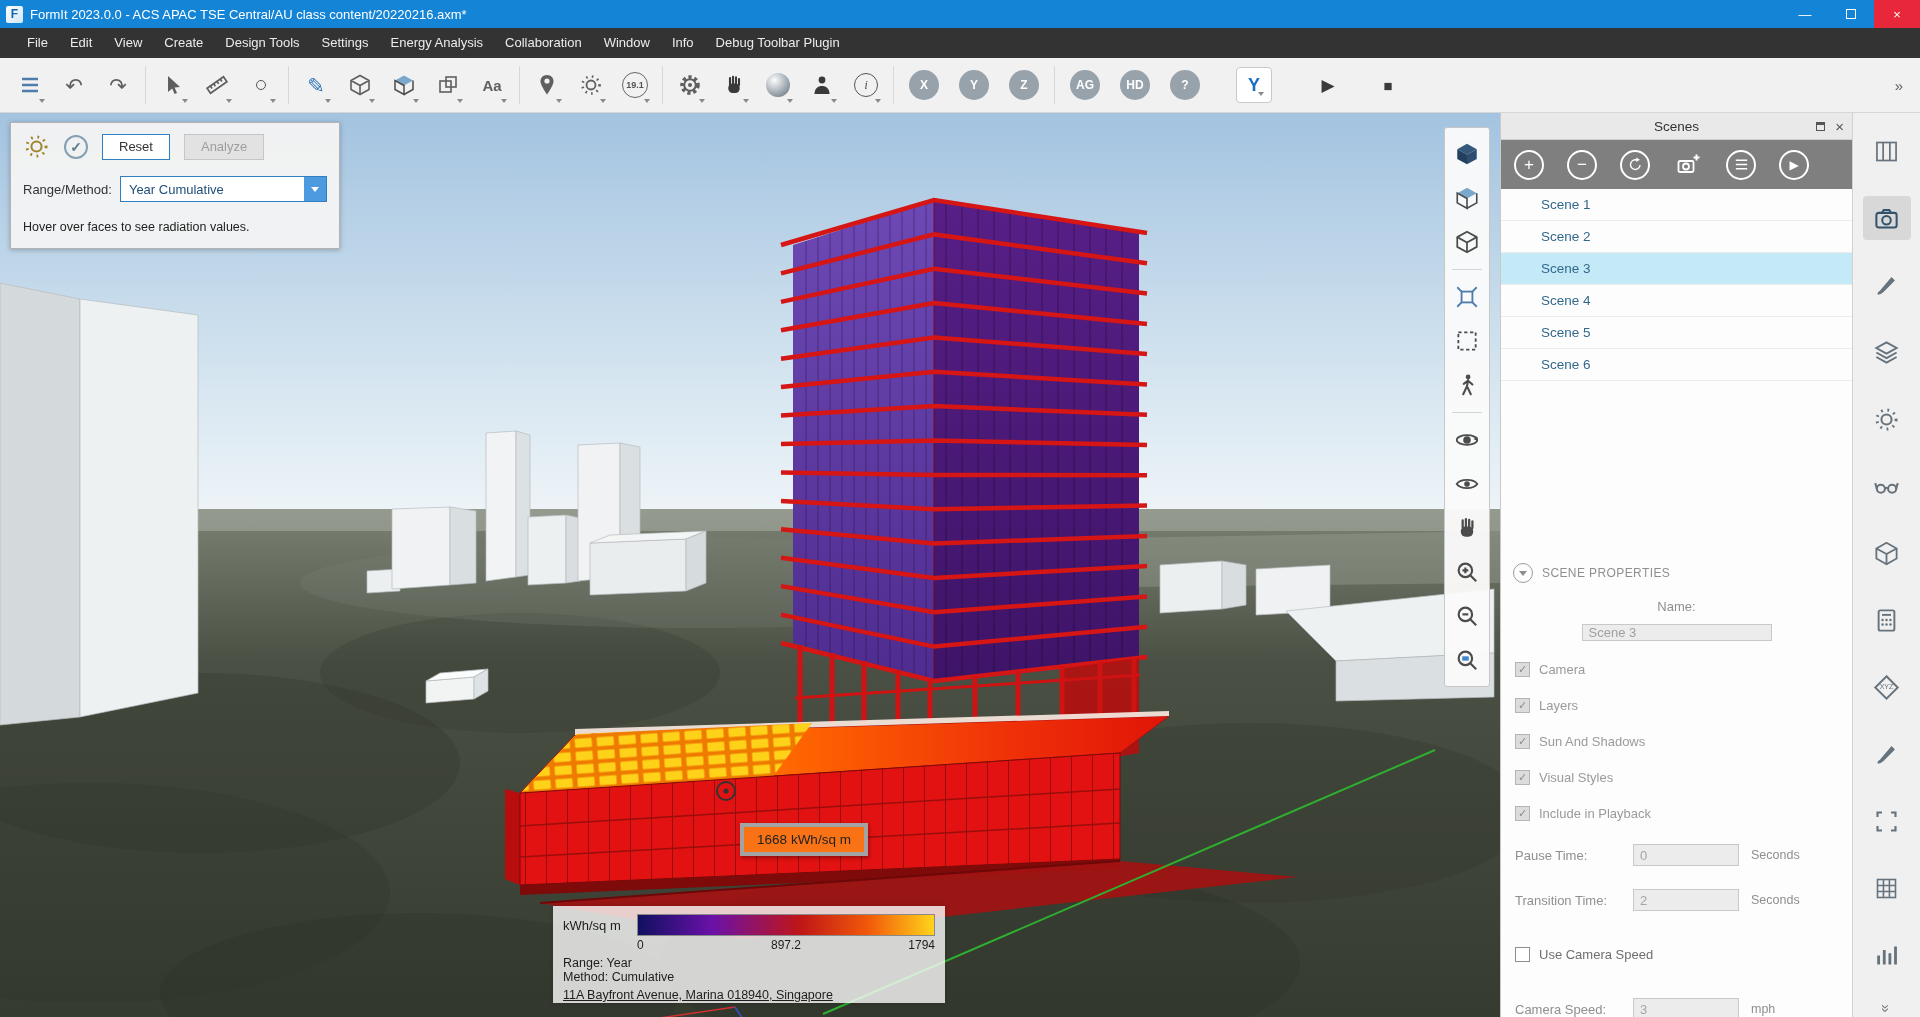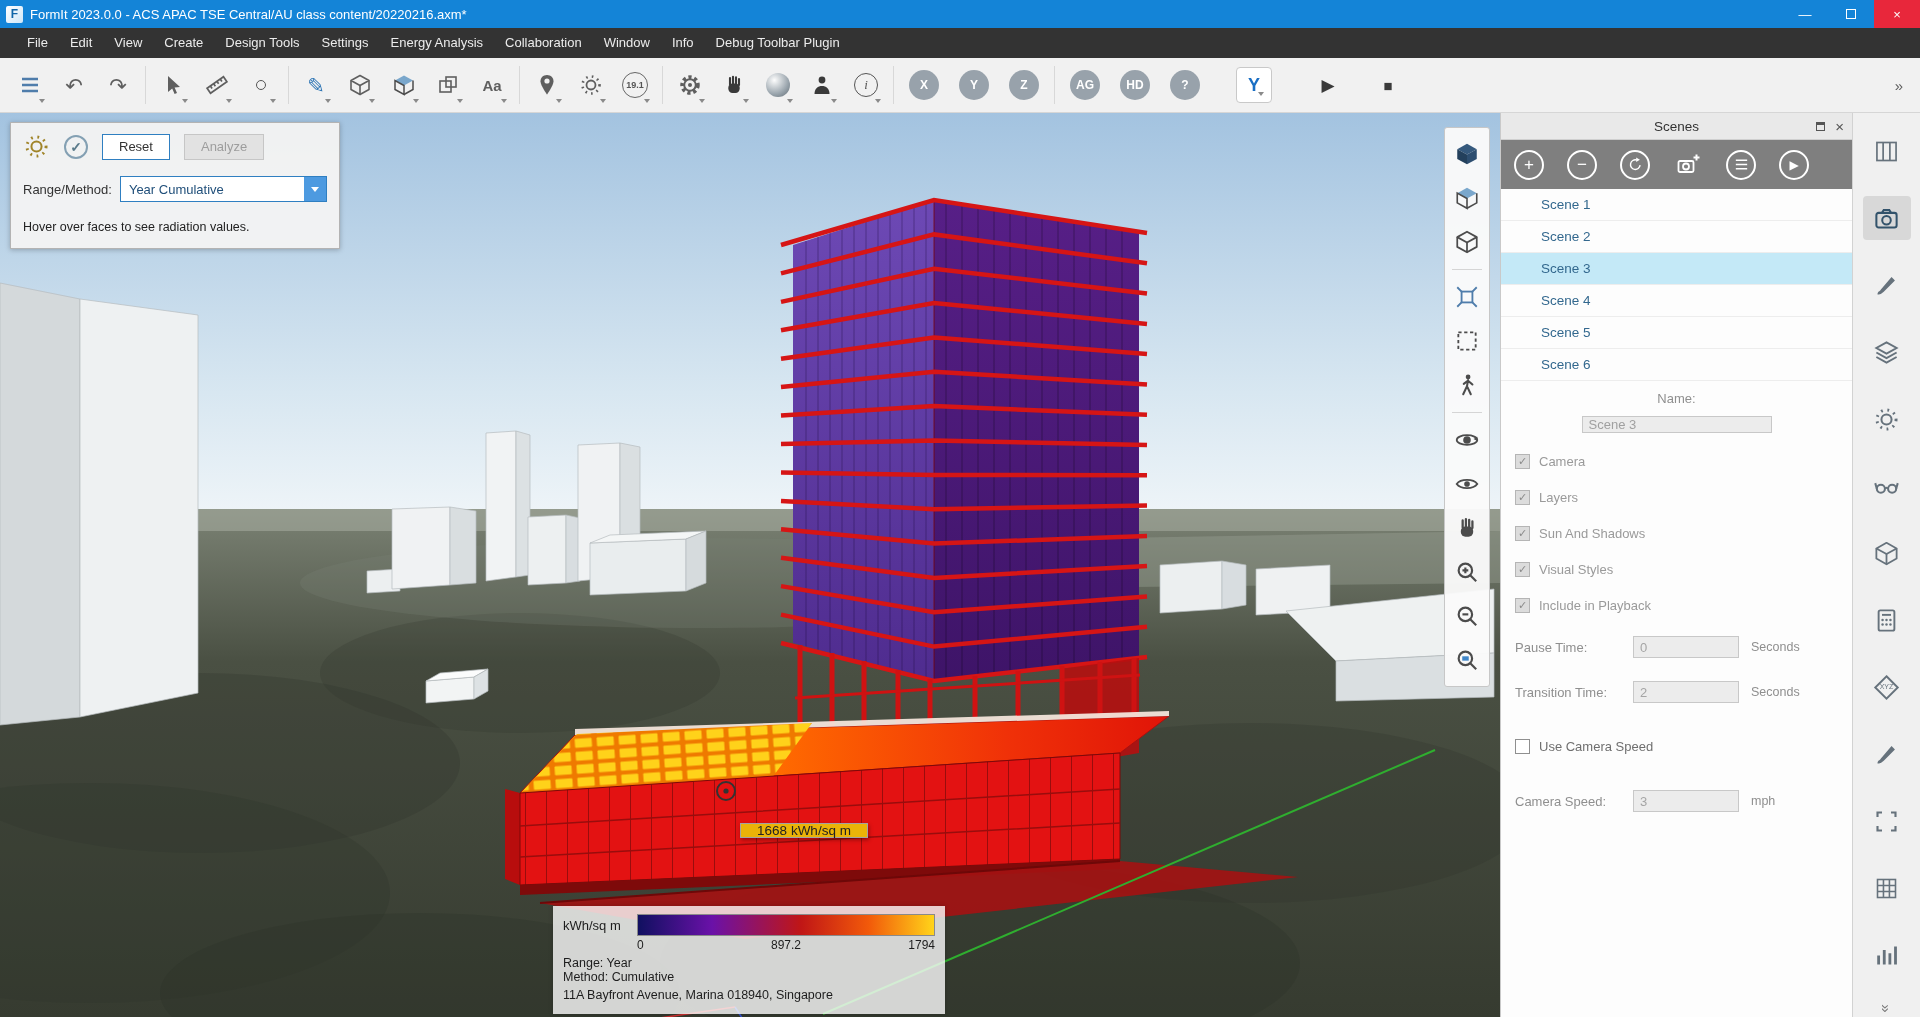--- a/index.html
+++ b/index.html
@@ -52,34 +52,34 @@
   .sp-combo .dd i { width:0; height:0; border:4px solid transparent; border-top:5px solid #fff; margin-top:4px; }
   .sp-hint { padding:10px 12px 14px; font-size:12.5px; color:#222; }
 
   
   .view-toolbar { position:absolute; right:10px; top:14px; width:46px; background:rgba(250,250,250,.96); border:1px solid #c7c7c7; border-radius:3px; display:flex; flex-direction:column; align-items:center; padding:4px 0; }
   .vt-btn { width:40px; height:44px; display:flex; align-items:center; justify-content:center; color:#4c4c4c; }
   .vt-btn svg { width:26px; height:26px; }
   .vt-sep { width:30px; height:1px; background:#d5d5d5; margin:5px 0; }
 
   
-  .vp-tooltip { position:absolute; left:740px; top:710px; width:128px; height:15px; background:#eab308; border:1px solid #a3a3a3; box-shadow:1px 2px 4px rgba(0,0,0,.35); display:flex; align-items:center; justify-content:center; font-size:13.5px; color:#222; }
-
-  
-  .legend { position:absolute; left:553px; top:793px; width:392px; background:rgba(252,252,252,.8); padding:8px 10px 12px; font-size:12.5px; color:#1d1d1d; box-shadow:0 0 5px rgba(0,0,0,.2); }
+  .vp-tooltip { position:absolute; left:740px; top:710px; width:128px; height:33px; background:#f97316; border:4px solid #a3a3a3; box-shadow:1px 2px 4px rgba(0,0,0,.35); display:flex; align-items:center; justify-content:center; font-size:13.5px; color:#222; }
+
+  
+  .legend { position:absolute; left:553px; top:793px; width:392px; background:rgba(252,252,252,.8); padding:8px 10px 1px; font-size:12.5px; color:#1d1d1d; box-shadow:0 0 5px rgba(0,0,0,.2); }
   .legend-bar-row { display:flex; align-items:center; }
   .legend-unit { width:74px; font-size:13px; }
   .legend-bar { flex:1; height:22px; border:1px solid #8a8a8a; background:linear-gradient(90deg,#101060 0%,#6a11a8 25%,#c01616 55%,#f25a0a 78%,#ffd41a 100%); }
   .legend-ticks { margin-left:74px; position:relative; height:15px; font-size:12px; margin-top:2px; }
   .legend-ticks .t0 { position:absolute; left:0; }
   .legend-ticks .t1 { position:absolute; left:50%; transform:translateX(-50%); }
   .legend-ticks .t2 { position:absolute; right:0; }
   .legend-meta { display:flex; margin-top:3px;flex-direction:column; }
   .legend-meta span:first-child { width:158px; }
-  .legend-addr { margin-top:4px; }
+  .legend-addr { margin-top:4px;text-decoration:underline; }
 
   
   .scenes-panel { width:352px; flex:none; background:#fdfdfd; border-left:1px solid #c9c9c9; display:flex; flex-direction:column; font-size:13px; }
   .sc-header { height:27px; background:#e9e9e9; border-bottom:1px solid #cfcfcf; position:relative; display:flex; align-items:center; justify-content:center; color:#333; font-size:13.5px; flex:none; }
   .sc-header .hicons { position:absolute; right:8px; top:0; height:27px; display:flex; align-items:center; gap:10px; color:#555; }
   .float-box { width:9px; height:9px; border:1.5px solid #555; border-top-width:3px; display:inline-block; }
   .sc-toolbar { height:49px; background:#7f7f7f; display:flex; align-items:center; padding-left:13px; gap:23px; flex:none; }
   .sc-circle { width:30px; height:30px; border:2px solid #fff; border-radius:50%; color:#fff; display:flex; align-items:center; justify-content:center; font-size:17px; line-height:1; flex:none; }
   .sc-circle svg, .sc-plain svg { width:17px; height:17px; }
   .sc-plain { width:30px; height:30px; display:flex; align-items:center; justify-content:center; color:#fff; flex:none; }
@@ -727,20 +727,26 @@
       <div class="scene-row">
           <span>Scene 4</span>
         </div>
       <div class="scene-row">
           <span>Scene 5</span>
         </div>
       <div class="scene-row">
           <span>Scene 6</span>
         </div>
 
+      <div class="sp-sec-header">
+        <span class="chev-circle">
+            <i></i>
+          </span>
+        <span>SCENE PROPERTIES</span>
+      </div>
       <div class="props">
         <div class="name-row">
           <label>Name:</label>
           <input disabled="" value="Scene 3" style="">
         </div>
         <div class="chk-row">
             <span class="chk">
               <span>✓</span>
             </span>
             <span>Camera</span>

